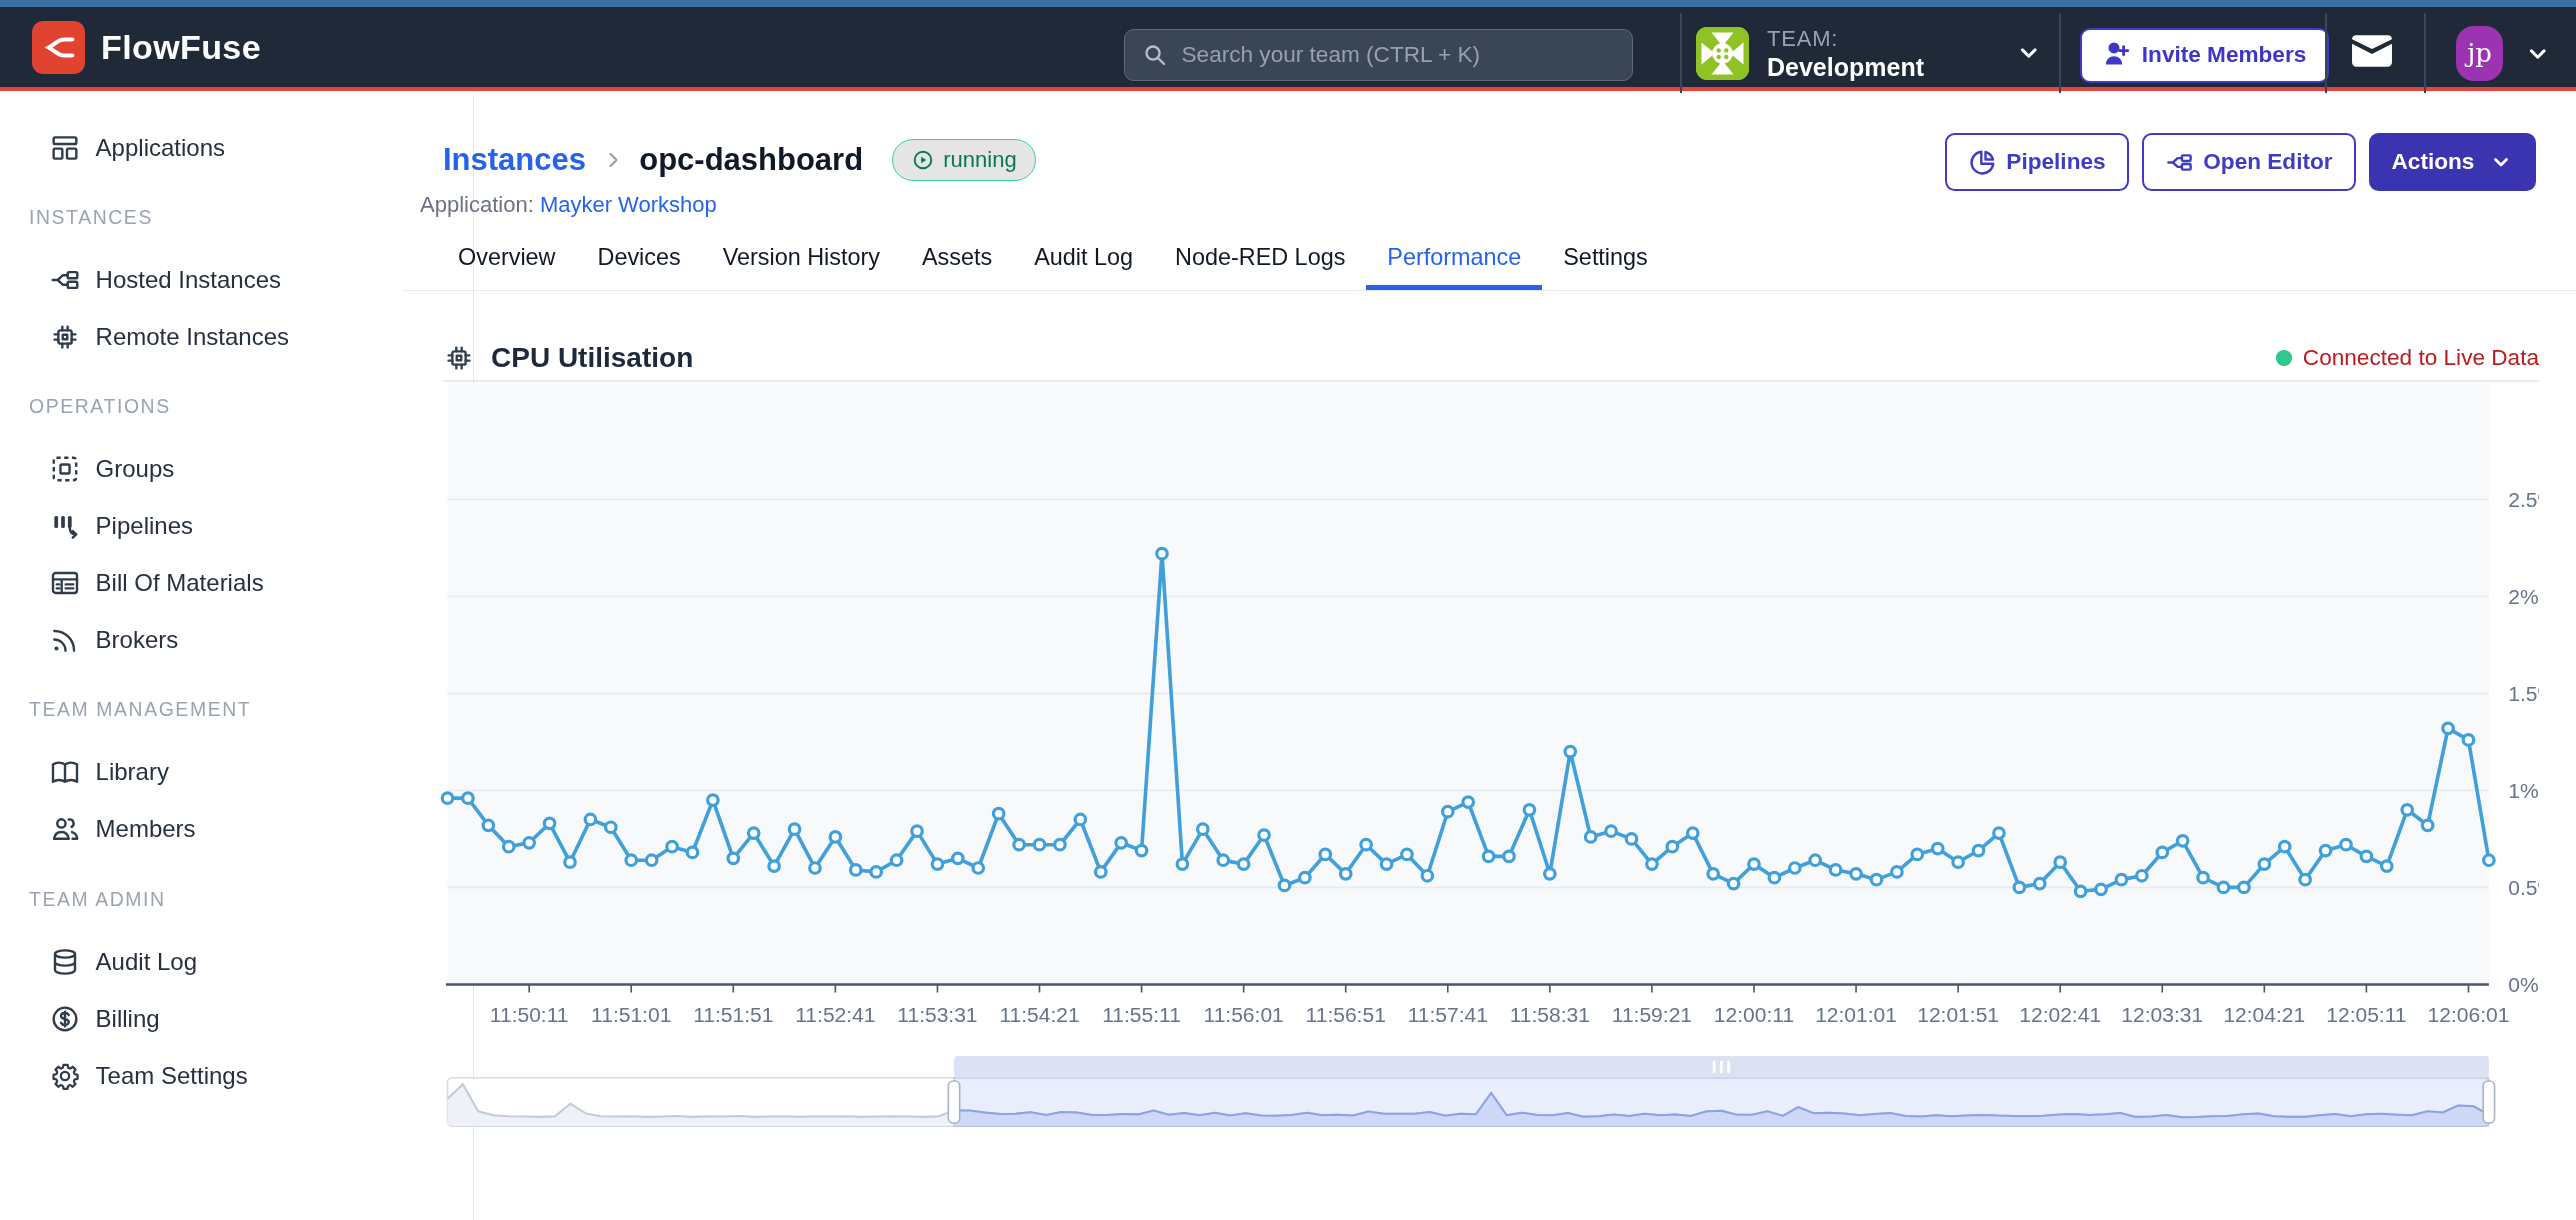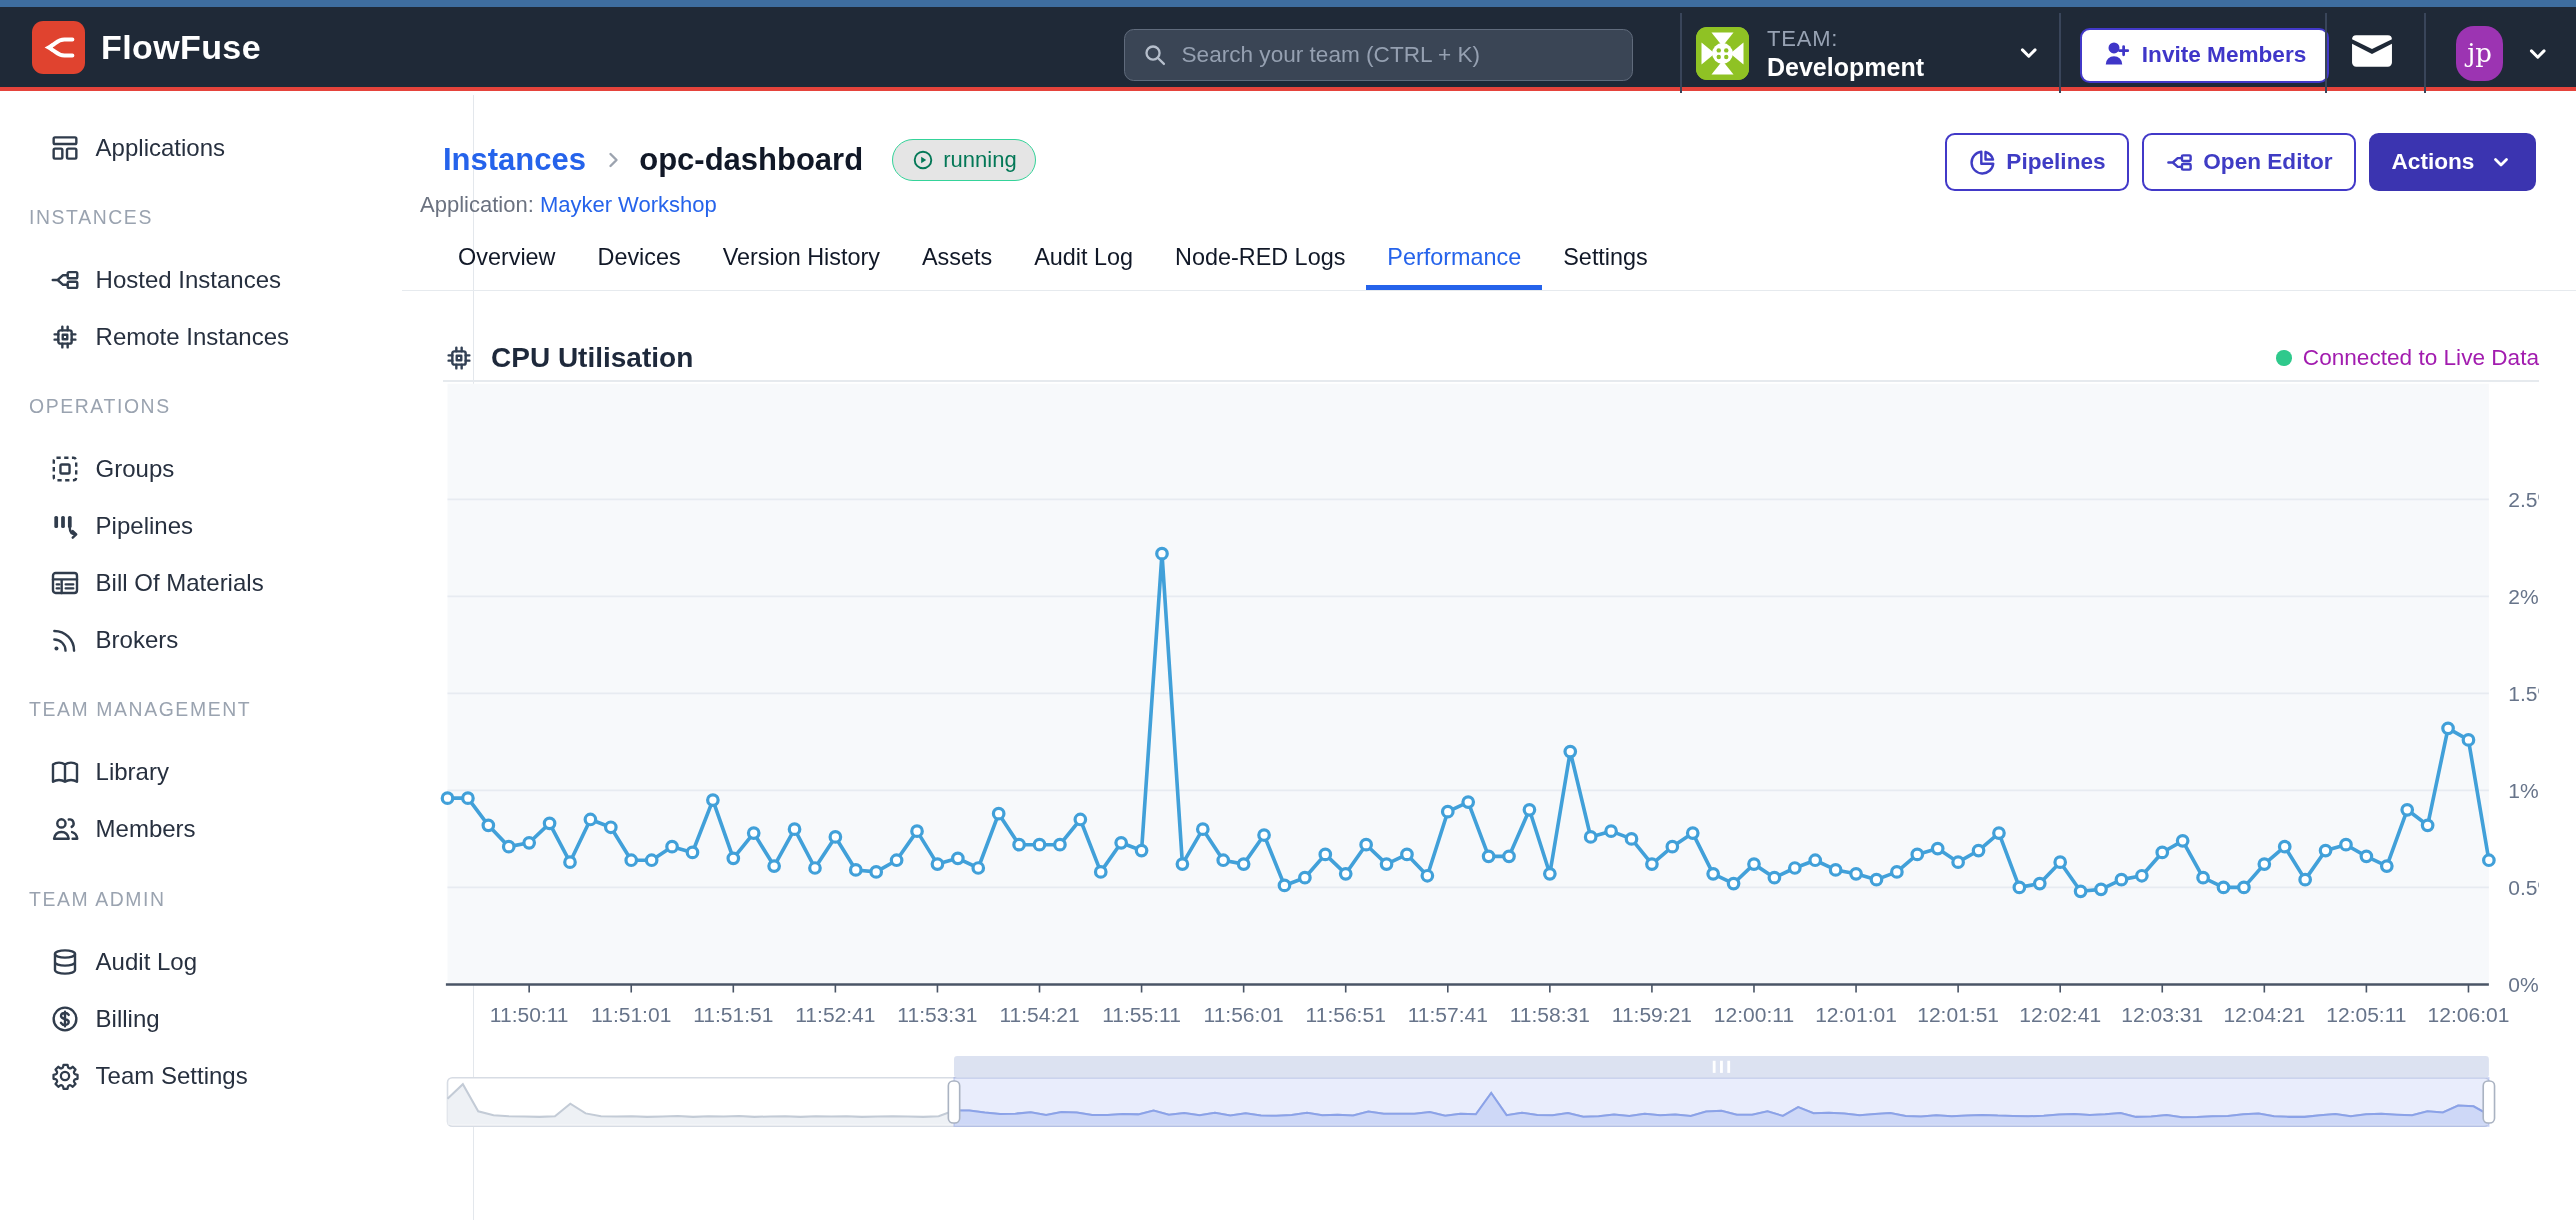--- a/index.html
+++ b/index.html
@@ -67,21 +67,21 @@
   .tabs{position:absolute;left:402px;top:228px;width:2174px;height:63px;display:flex;align-items:flex-end;
     padding-left:35px;border-bottom:1.6px solid var(--hairline);}
   .tab{height:61px;display:flex;align-items:center;padding:0 21px;font-size:23.4px;color:#111827;
     border-bottom:5.7px solid transparent;cursor:pointer;white-space:nowrap;}
   .tab.active{color:var(--link);border-bottom-color:var(--link);font-weight:400;}
 
   
   .chart-hdr{position:absolute;left:443px;top:338px;width:2096px;height:40px;display:flex;align-items:center;justify-content:space-between;}
   .chart-title{display:flex;align-items:center;gap:16px;font-size:28px;font-weight:600;color:#1e293b;}
   .chart-title .ic{width:32px;height:32px;color:#334155}
-  .live{display:flex;align-items:center;gap:11.3px;font-size:22.6px;color:#a21caf;}
+  .live{display:flex;align-items:center;gap:11.3px;font-size:22.6px;color:#b91c1c;}
   .live-dot{width:15.4px;height:15.4px;border-radius:50%;background:#2fc98c;}
   .chart-hdr-line{position:absolute;left:443px;top:380px;width:2096px;height:1.6px;background:var(--hairline);}
   .cpu-chart{position:absolute;left:437px;top:382px;}
   .brush{position:absolute;left:437px;top:1051px;}
 </style>
 </head>
 <body>
 
 <div id="app">
 

